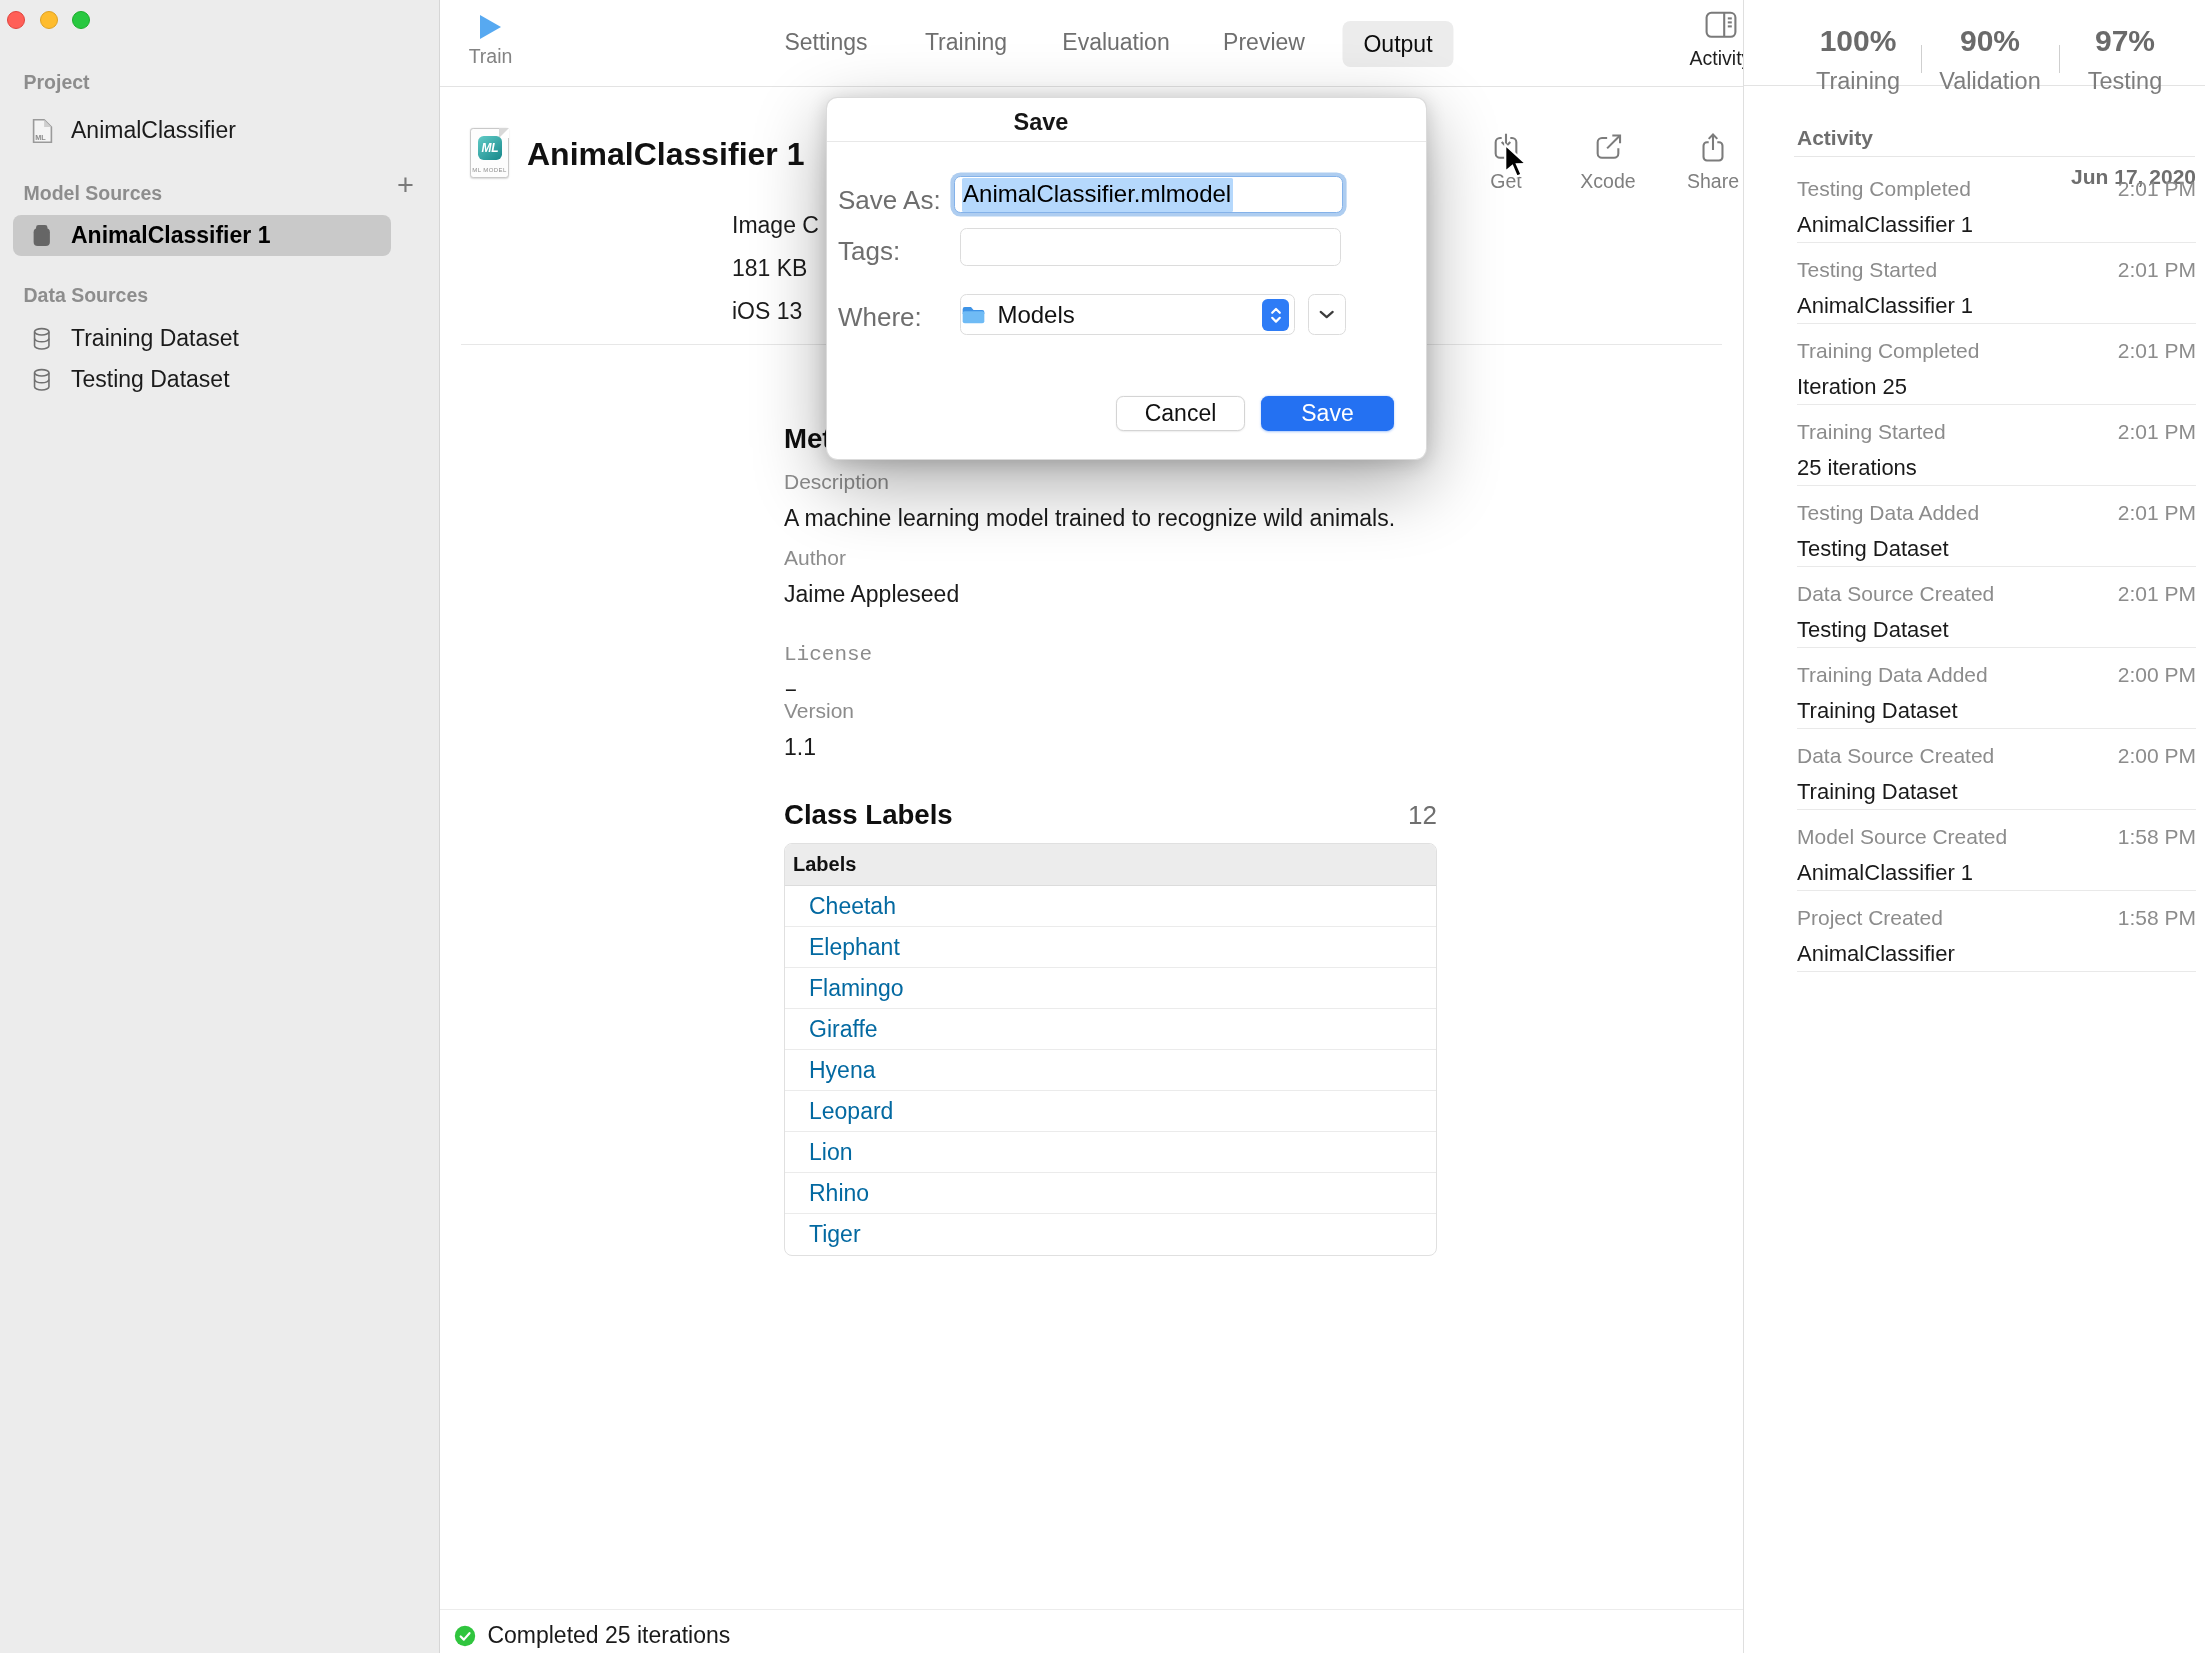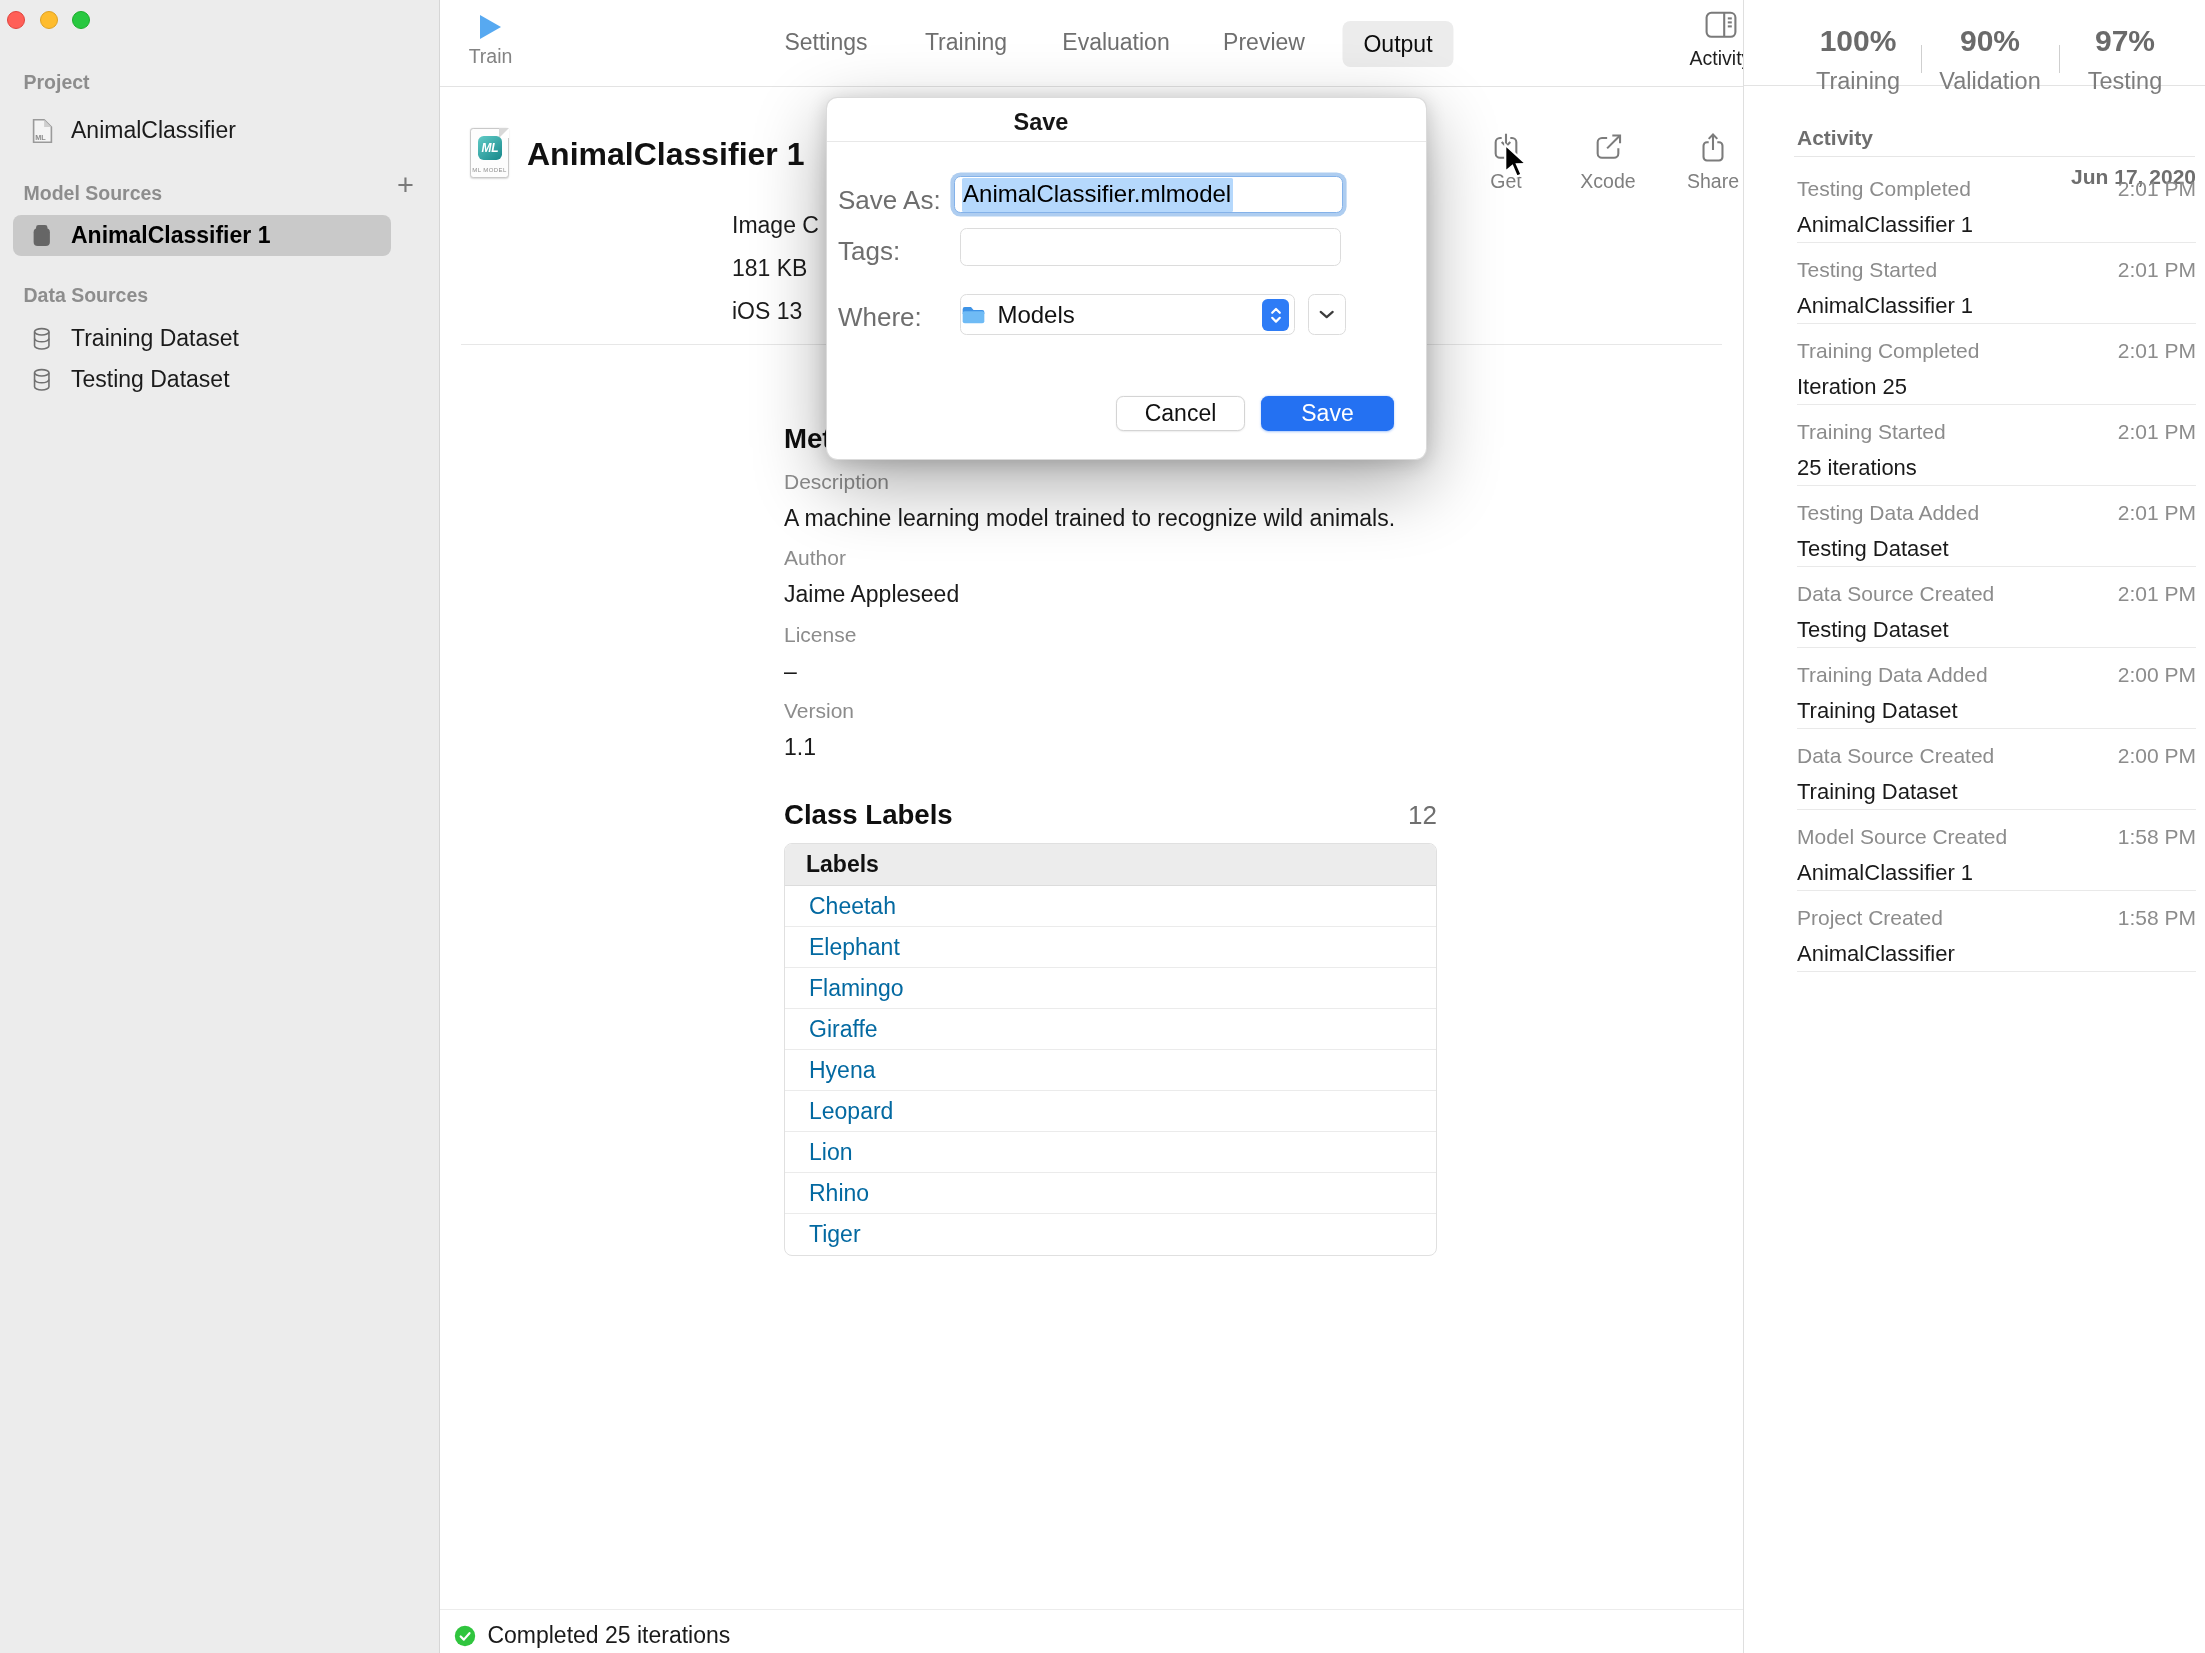--- a/index.html
+++ b/index.html
@@ -63,21 +63,21 @@
   .md-head { position:absolute; left:784px; top:423px; font-size:27.6px; font-weight:700; color:#0f0f0f; }
   .md-field { position:absolute; left:784px; }
   .md-field .k { font-size:21px; color:#8c8c8c; }
   .md-field .v { font-size:23px; color:#1a1a1a; margin-top:10.5px; }
 
   
   .cl-head { position:absolute; left:784px; top:799px; width:653px; display:flex; justify-content:space-between; align-items:baseline; }
   .cl-head .t { font-size:27.6px; font-weight:700; color:#0f0f0f; }
   .cl-head .n { font-size:26px; color:#6f6f6f; }
   .cl-table { position:absolute; left:784px; top:843px; width:653px; border:0.8px solid #e0e0e0; border-radius:8px; overflow:hidden; background:#fff; }
-  .cl-table .thead { height:42px; background:#ececec; border-bottom:0.8px solid #dcdcdc; display:flex; align-items:center; padding-left:21px; font-size:23px; font-weight:600; color:#111; }
+  .cl-table .thead { height:42px; background:#ececec; border-bottom:0.8px solid #dcdcdc; display:flex; align-items:center; padding-left:8px; font-size:20px; font-weight:600; color:#111; }
   .cl-row { height:41px; display:flex; align-items:center; padding-left:24px; font-size:23px; color:#0369a1; border-bottom:0.8px solid #ebebeb; }
   .cl-row:last-child { border-bottom:none; }
 
   
   .status-div { position:absolute; left:440px; top:1609px; width:1303px; height:0.8px; background:#ececec; }
   .status { position:absolute; left:454px; top:1622px; display:flex; align-items:center; gap:11.4px; }
   .status .txt { font-size:23px; color:#1a1a1a; }
 
   
   .dialog { position:absolute; left:826px; top:97px; width:601px; height:363px; background:#fff; border:0.8px solid rgba(0,0,0,.14); border-radius:11.4px; box-shadow:0 24px 73px rgba(0,0,0,.33), 0 3.2px 19.5px rgba(0,0,0,.16); z-index:50; }
@@ -234,21 +234,21 @@
 
   <div class="md-head">Metadata</div>
   <div class="md-field" style="top:470px;">
     <div class="k">Description</div>
     <div class="v">A machine learning model trained to recognize wild animals.</div>
   </div>
   <div class="md-field" style="top:546px;">
     <div class="k">Author</div>
     <div class="v">Jaime Appleseed</div>
   </div>
-  <div class="md-field" style="top:623px;">
+  <div class="md-field" style="top:643px;font-family:Liberation Mono, monospace;">
     <div class="k">License</div>
     <div class="v">–</div>
   </div>
   <div class="md-field" style="top:699px;">
     <div class="k">Version</div>
     <div class="v">1.1</div>
   </div>
 
   <div class="cl-head">
     <span class="t">Class Labels</span>

